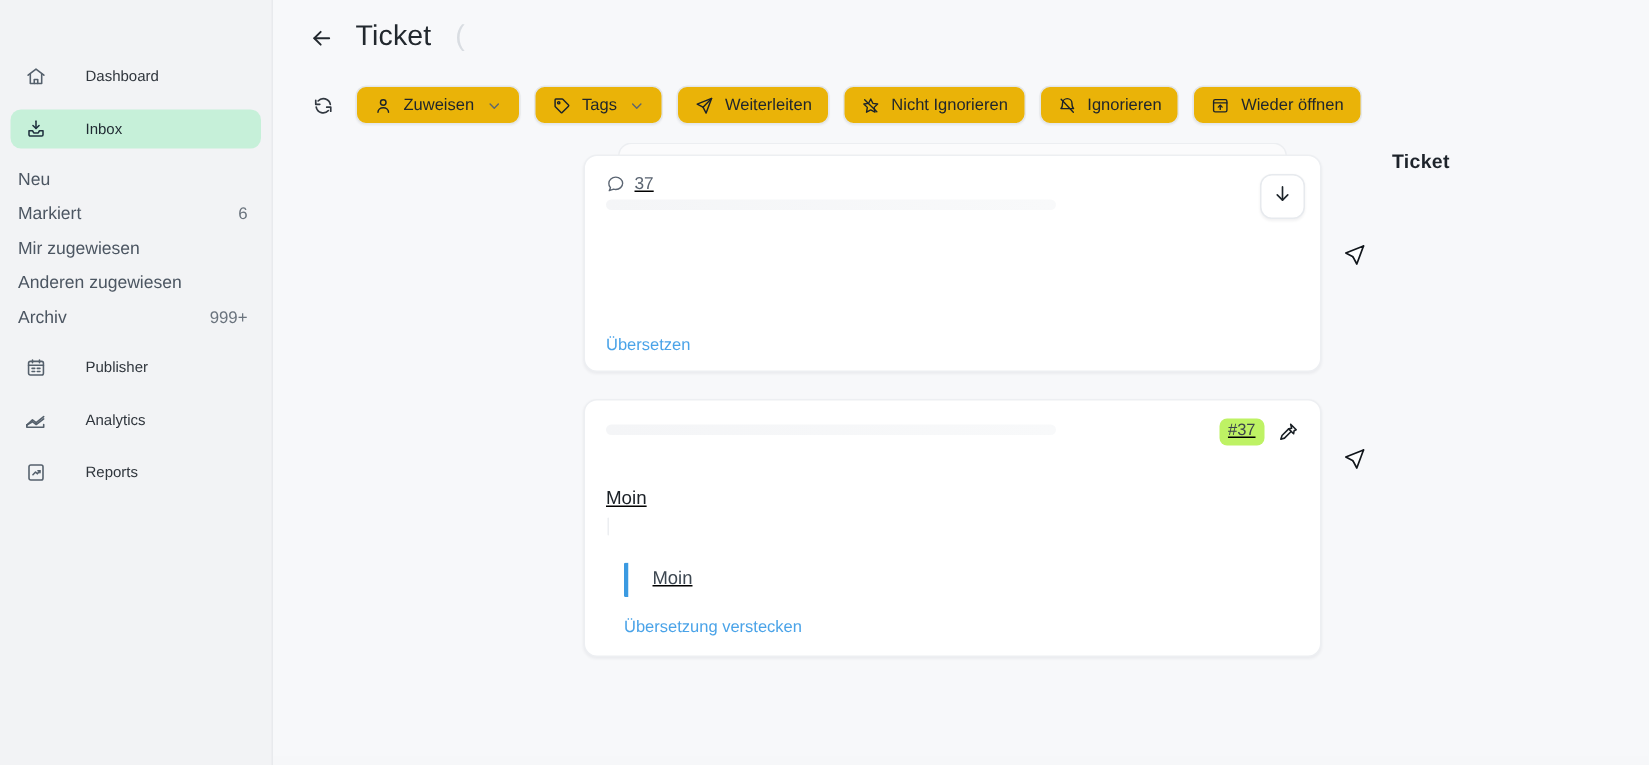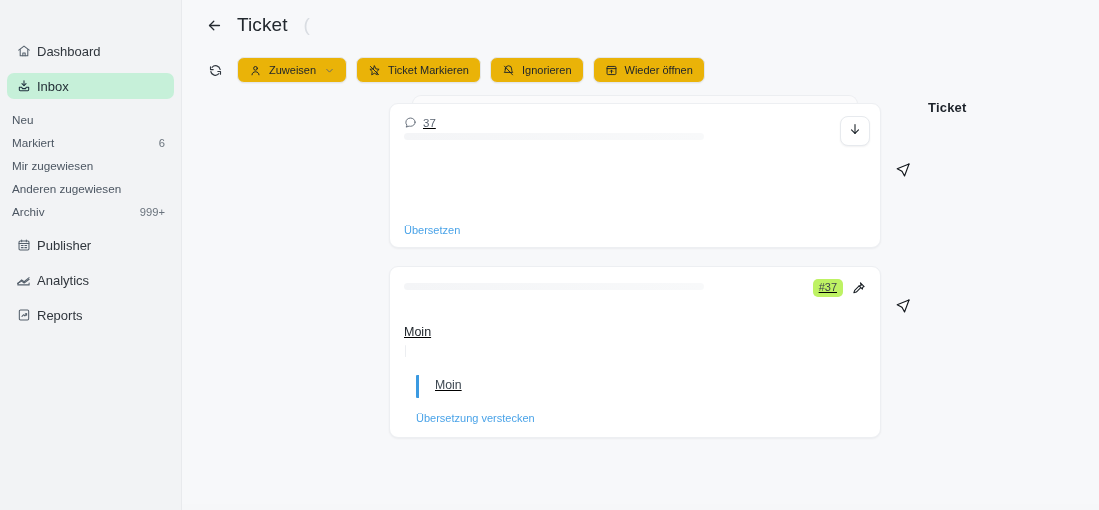--- a/index.html
+++ b/index.html
@@ -21,23 +21,23 @@
     flex: 0 0 182px;
     position: relative;
   }
   .nav-item {
     display: flex; align-items: center;
     height: 26px;
     margin: 0 7px 0 7px;
     padding: 0 9px;
     border-radius: 7px;
     color: #30363d;
-    font-size: 13px;
+    font-size: 10px;
     cursor: pointer;
-    gap: 6px;
+    gap: 26px;
   }
   .nav-item .ico { width: 15px; height: 15px; display: flex; align-items: center; justify-content: center; color: #55606c; flex: 0 0 15px; }
   .nav-item.active { background: #c6f0d9; color: #1f2a32; }
   .nav-item.active .ico { color: #20323f; }
   .nav-spacer-sm { height: 9px; }
 
   .sub-item {
     display: flex; align-items: center; justify-content: space-between;
     height: 23px;
     margin: 0 7px;
@@ -292,30 +292,53 @@
               </svg>
           </span>
           <span>Zuweisen</span>
           <span class="chev">
             <svg width="11" height="11" viewBox="0 0 24 24" fill="none" stroke="currentColor" stroke-width="2.1" stroke-linecap="round" stroke-linejoin="round">
                 <path d="m6 9.5 6 6 6-6"></path>
               </svg>
           </span>
         </button>
 
-
+        <button class="tbtn">
+          <span class="ico">
+            <svg width="13" height="13" viewBox="0 0 24 24" fill="none" stroke="currentColor" stroke-width="1.8" stroke-linecap="round" stroke-linejoin="round">
+                <path d="M3.8 12.6V4.8a1 1 0 0 1 1-1h7.8a1 1 0 0 1 .7.3l7 7a1 1 0 0 1 0 1.4l-7.8 7.8a1 1 0 0 1-1.4 0l-7-7a1 1 0 0 1-.3-.7z"></path>
+                <circle cx="8.3" cy="8.3" r="1.4"></circle>
+              </svg>
+          </span>
+          <span>Tags</span>
+          <span class="chev">
+            <svg width="11" height="11" viewBox="0 0 24 24" fill="none" stroke="currentColor" stroke-width="2.1" stroke-linecap="round" stroke-linejoin="round">
+                <path d="m6 9.5 6 6 6-6"></path>
+              </svg>
+          </span>
+        </button>
+
+        <button class="tbtn">
+          <span class="ico">
+            <svg width="13" height="13" viewBox="0 0 24 24" fill="none" stroke="currentColor" stroke-width="1.8" stroke-linecap="round" stroke-linejoin="round">
+                <path d="M21 3 10.5 13.8"></path>
+                <path d="M21 3 14.3 21l-3.8-7.2L3.3 10z"></path>
+              </svg>
+          </span>
+          <span>Weiterleiten</span>
+        </button>
 
         <button class="tbtn">
           <span class="ico">
             <svg width="13" height="13" viewBox="0 0 24 24" fill="none" stroke="currentColor" stroke-width="1.7" stroke-linecap="round" stroke-linejoin="round">
                 <path d="M12 3.6l2.6 5.4 5.9.8-4.3 4.2 1 5.9L12 17.1 6.8 19.9l1-5.9L3.5 9.8l5.9-.8z"></path>
                 <path d="M4.5 4.5 19.5 19.5"></path>
               </svg>
           </span>
-          <span>Ticket Markieren</span>
+          <span>Nicht Ignorieren</span>
         </button>
 
         <button class="tbtn">
           <span class="ico">
             <svg width="13" height="13" viewBox="0 0 24 24" fill="none" stroke="currentColor" stroke-width="1.7" stroke-linecap="round" stroke-linejoin="round">
                 <path d="M6.2 9a5.8 5.8 0 0 1 11.6 0c0 5 2 6.5 2 6.5H4.2s2-1.5 2-6.5z"></path>
                 <path d="M4.5 4 19.5 20"></path>
               </svg>
           </span>
           <span>Ignorieren</span>

